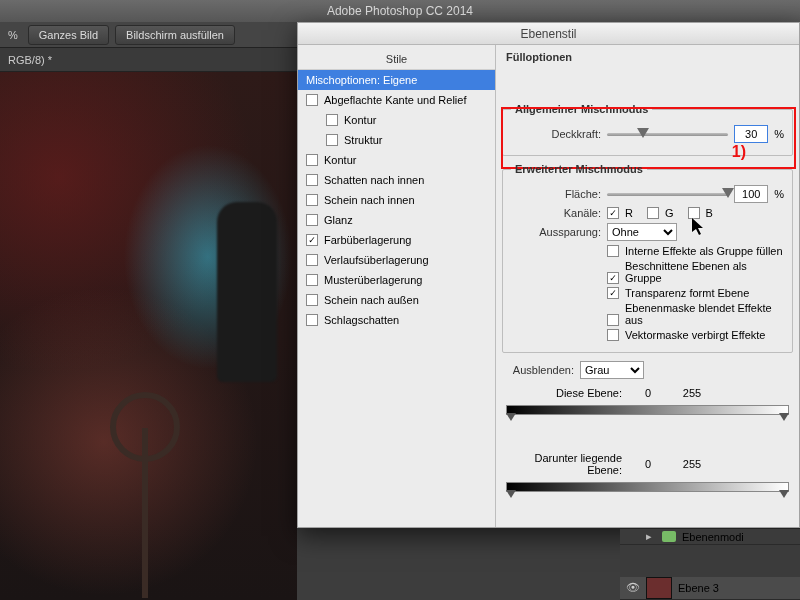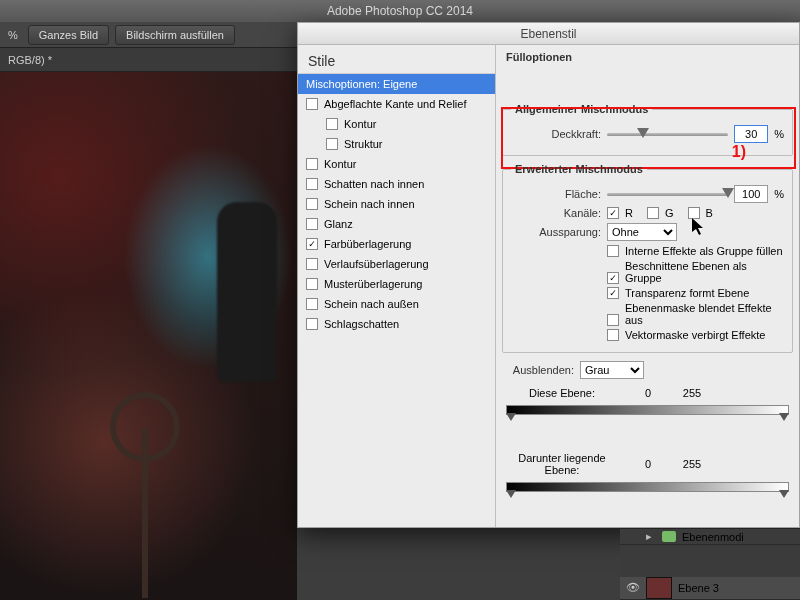--- a/index.html
+++ b/index.html
@@ -29,21 +29,21 @@
   .prop   { position:absolute; left:110px; top:320px; width:70px; height:70px; border:6px solid #3a2b25; border-radius:50%; background:transparent; }
   .prop::after { content:""; position:absolute; left:50%; top:30px; width:6px; height:170px; background:#3a2b25; transform:translateX(-50%); }
 
   
   .dlg { position: absolute; left: 297px; top: 22px; width: 503px; height: 506px; background: #ececec; border: 1px solid #a2a2a2; box-shadow: 0 8px 24px rgba(0,0,0,0.6); }
   .dlg-title { height: 22px; line-height: 22px; text-align: center; background: linear-gradient(#f4f4f4,#dcdcdc); border-bottom: 1px solid #b6b6b6; font-size: 12px; color:#444; }
   .dlg-body { display:flex; height:calc(100% - 22px); }
 
   
   .styles { width: 198px; border-right: 1px solid #bdbdbd; display:flex; flex-direction:column; padding:4px 0 0 0; }
-  .styles-head { padding: 4px 10px; font-size:14px; color:#333; border-bottom:1px solid #cfcfcf; }
+  .styles-head { padding: 4px 10px; font-size:11px; color:#333; border-bottom:1px solid #cfcfcf;text-align:center; }
   .st-item { display:flex; align-items:center; gap:6px; padding:4px 8px; }
   .st-item.sel { background:#3e7fe0; color:#fff; }
   .st-item.sel span { color:#fff; }
   .st-item .indent { width:14px; }
   .st-chk { width:12px; height:12px; border:1px solid #888; background:#fff; display:inline-flex; align-items:center; justify-content:center; font-size:9px; }
   .st-chk.on::after { content:"✓"; }
 
   
   .right { flex:1; padding:4px 6px 6px 6px; display:flex; flex-direction:column; overflow:hidden; }
   fieldset.group { border:1px solid #bdbdbd; border-radius:2px; margin:3px 0 4px 0; padding:6px 8px 8px 8px; position:relative; }
@@ -63,21 +63,21 @@
   .ck { width:12px; height:12px; border:1px solid #888; background:#fff; display:inline-flex; align-items:center; justify-content:center; font-size:9px; flex:none; }
   .ck.on::after { content:"✓"; }
   .ck-row { display:flex; align-items:flex-end; gap:6px; margin:3px 0; }
 
   
   .marker { position:absolute; border:2px solid #e11; pointer-events:none; }
   .marker-label { position:absolute; color:#e11; font-size:16px; font-weight:bold; }
 
   
   .range-row { display:flex; align-items:center; gap:8px; margin:4px 0; }
-  .range-row .lbl { width:120px; text-align:center; }
+  .range-row .lbl { width:120px; text-align:right; }
   .range-bar { position:relative; flex:1; height:18px; }
   .range-bar .grad { position:absolute; left:0; right:0; top:2px; height:10px; background:linear-gradient(to right,#000,#fff); border:1px solid #888; }
   .range-bar .h { position:absolute; top:10px; width:0; height:0; border-left:5px solid transparent; border-right:5px solid transparent; border-top:8px solid #555; }
 
   
   .layers { position:absolute; right:0; bottom:0; width:180px; height:72px; background:#3b3b3b; border-top:1px solid #222; display:flex; flex-direction:column; }
   .layer-row { display:flex; align-items:center; height:32px; gap:6px; padding:0 6px; color:#ddd; border-bottom:1px solid #2a2a2a; }
   .eye { width:14px; height:14px; }
   .eye.on::before { content:"👁"; font-size:11px; color:#ccc; }
   .thumb-mini { width:26px; height:22px; background:#6b2e2e; border:1px solid #111; }

